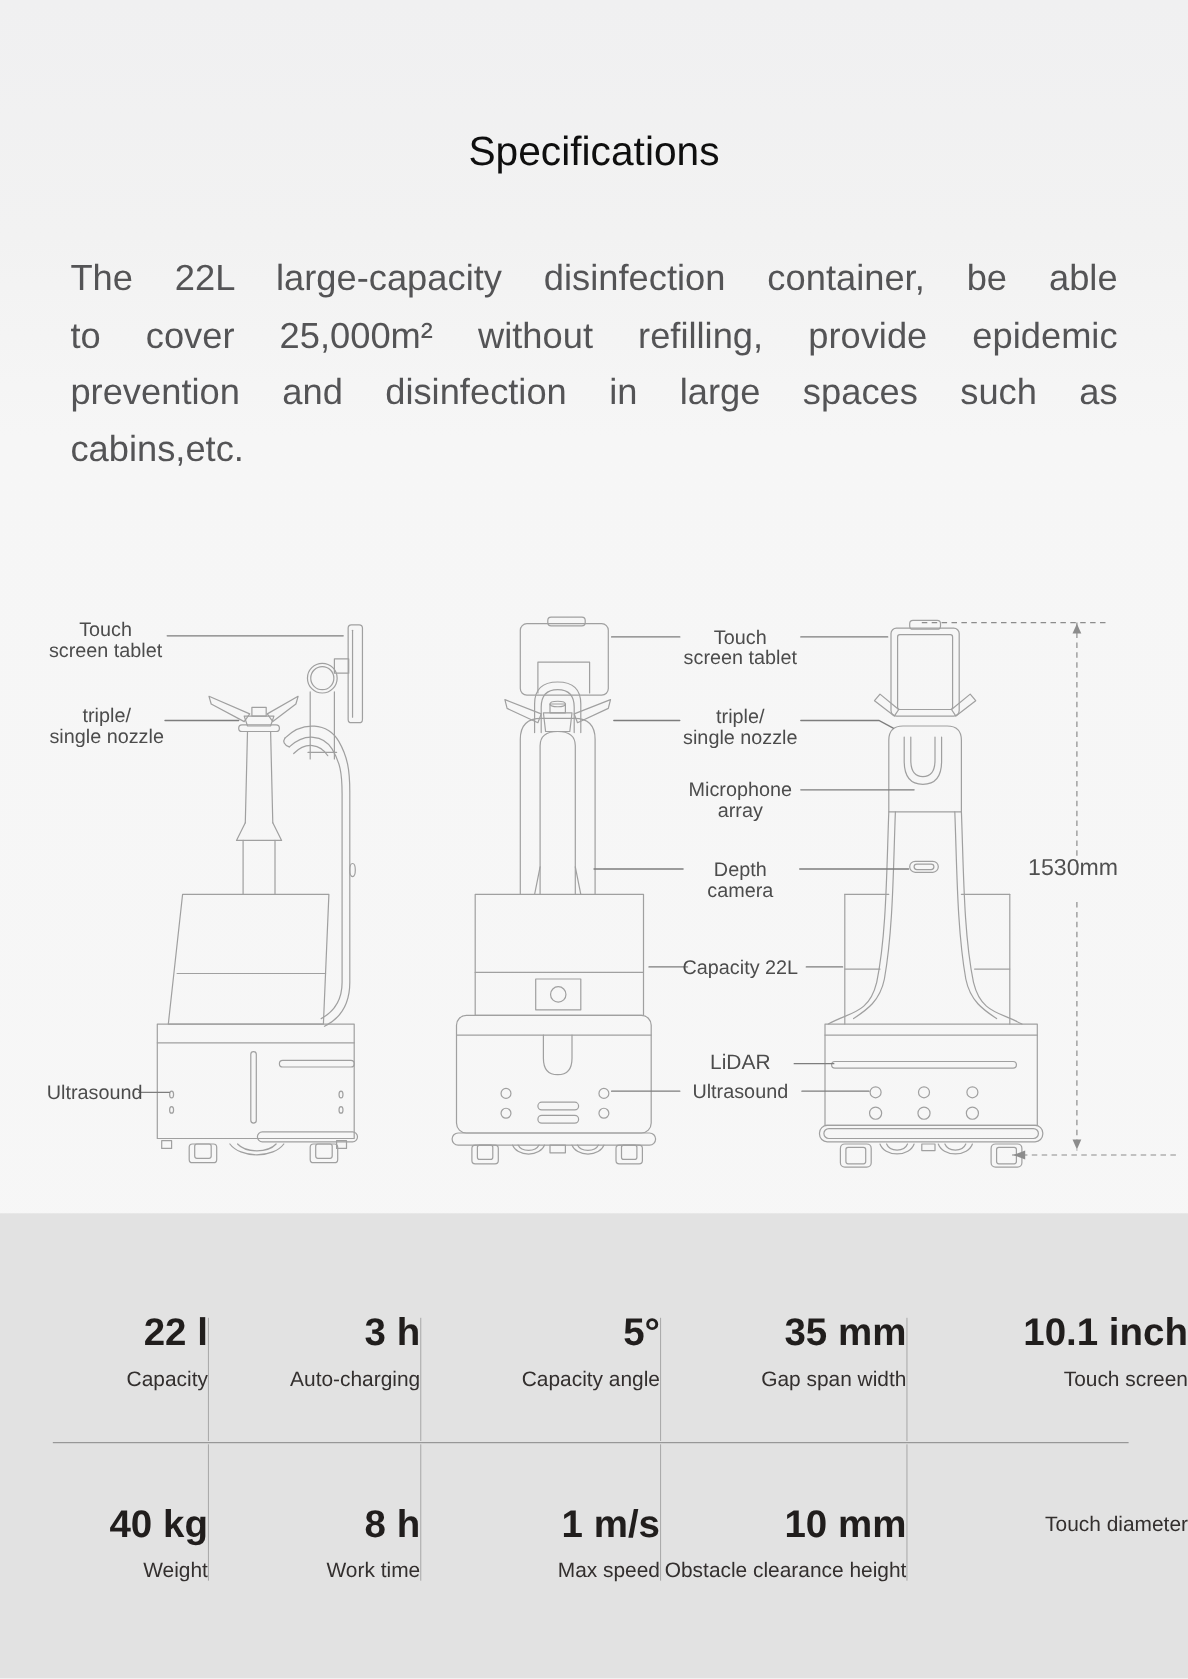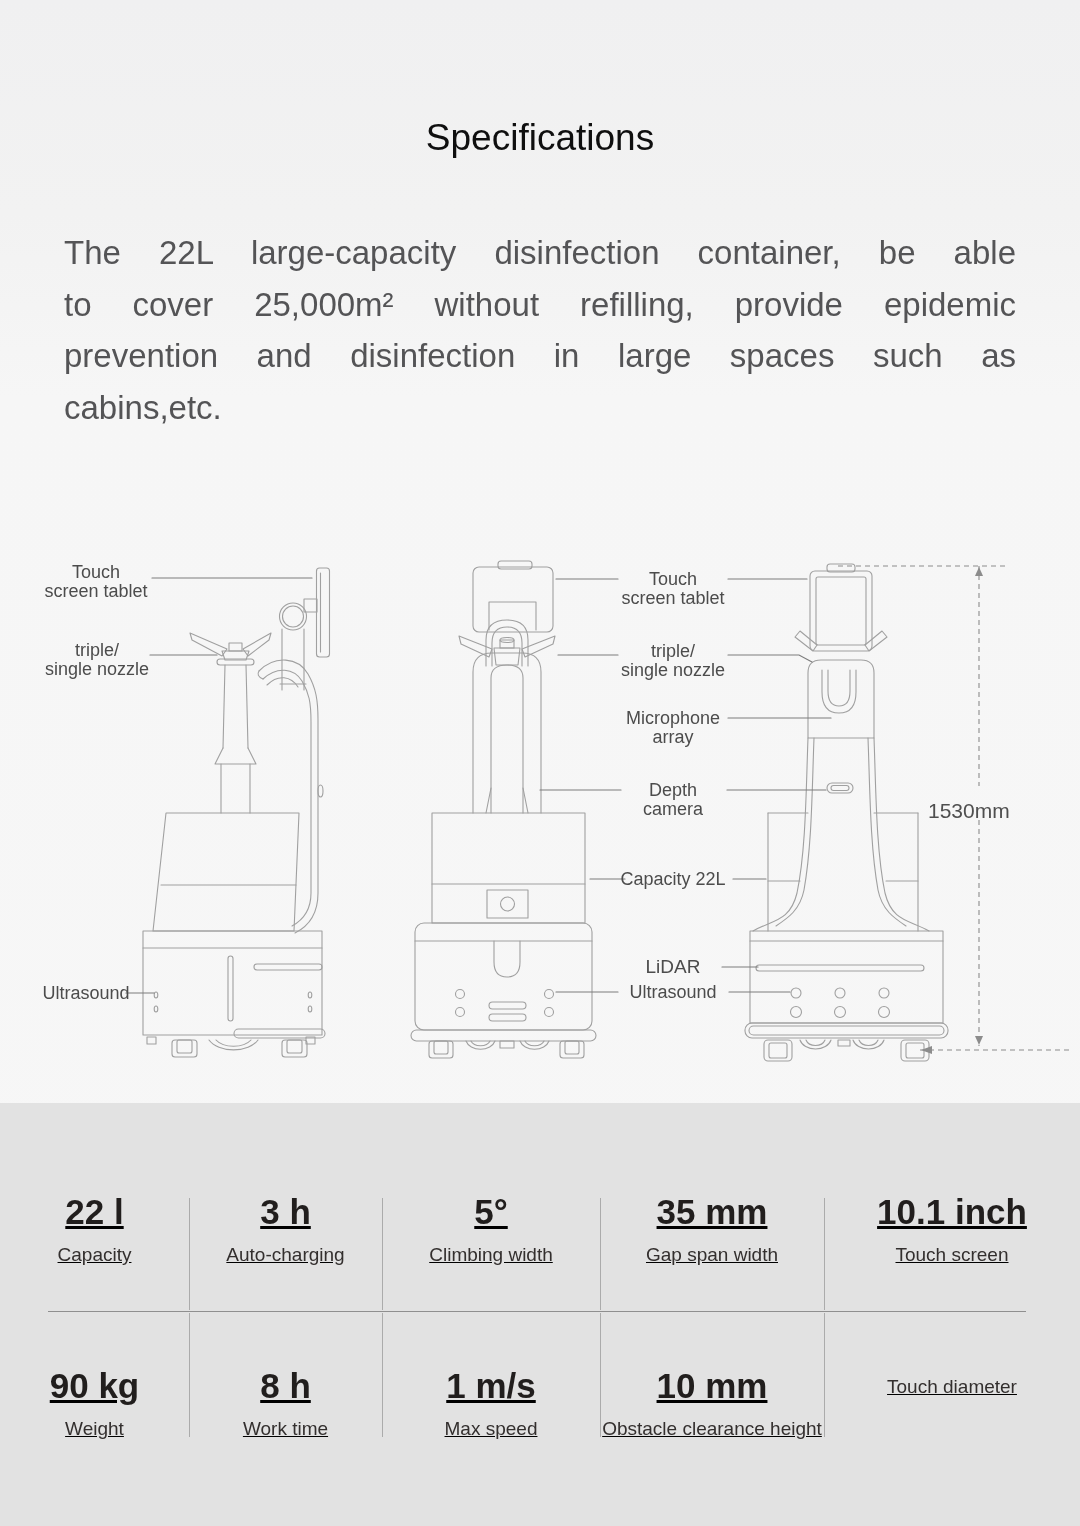--- a/index.html
+++ b/index.html
@@ -21,40 +21,40 @@
     text-align:justify; text-align-last:justify;
   }
   .desc-line.last{ text-align-last:left; }
   .diagram-svg{ position:absolute; left:0; top:540px; }
   .dlabel{
     position:absolute; font-size:18px; line-height:19px; color:#4c4c4c;
     text-align:center; white-space:pre-line;
   }
   .dlabel.lidar{ font-size:19px; line-height:20px; }
   .dim-label{
-    position:absolute; left:928px; top:799px; width:95px; text-align:left;
+    position:absolute; left:928px; top:777px; width:95px; text-align:center;
     font-size:21px; color:#4f4f4f;
   }
   .specs-bg{
     position:absolute; left:0; top:1103px; width:1080px; height:423px;
     background:#e2e2e2;
   }
   .divider-h{
     position:absolute; left:48px; top:1311px; width:978px; height:1px; background:#8f8f8f;
   }
   .divider-v{ position:absolute; width:1px; background:#ababab; }
   .dv-r1{ top:1198px; height:112px; }
   .dv-r2{ top:1313px; height:124px; }
   .spec-row{
     position:absolute; left:0; width:1080px;
     display:grid; grid-template-columns:189px 193px 218px 224px 256px;
   }
   .spec-row.r1{ top:1191px; }
   .spec-row.r2{ top:1365px; }
-  .spec-cell{ text-align:center;text-decoration:underline; }
+  .spec-cell{ text-align:right; }
   .spec-value{ font-size:35px; line-height:42px; font-weight:700; color:#211e1d; }
   .spec-label{ font-size:19px; line-height:24px; margin-top:10px; color:#332f2e; white-space:nowrap; }
 </style>
 </head>
 <body>
 
 <div class="canvas">
 
   <div class="page-title">Specifications</div>
 
@@ -237,35 +237,35 @@
     <div class="spec-cell">
       <div class="spec-value">22 l</div>
       <div class="spec-label">Capacity</div>
     </div>
     <div class="spec-cell">
       <div class="spec-value">3 h</div>
       <div class="spec-label">Auto-charging</div>
     </div>
     <div class="spec-cell">
       <div class="spec-value">5°</div>
-      <div class="spec-label">Climbing width</div>
+      <div class="spec-label">Capacity angle</div>
     </div>
     <div class="spec-cell">
       <div class="spec-value">35 mm</div>
       <div class="spec-label">Gap span width</div>
     </div>
     <div class="spec-cell">
       <div class="spec-value">10.1 inch</div>
       <div class="spec-label">Touch screen</div>
     </div>
   </div>
 
   <div class="spec-row r2">
     <div class="spec-cell">
-      <div class="spec-value">90 kg</div>
+      <div class="spec-value">40 kg</div>
       <div class="spec-label">Weight</div>
     </div>
     <div class="spec-cell">
       <div class="spec-value">8 h</div>
       <div class="spec-label">Work time</div>
     </div>
     <div class="spec-cell">
       <div class="spec-value">1 m/s</div>
       <div class="spec-label">Max speed</div>
     </div>

